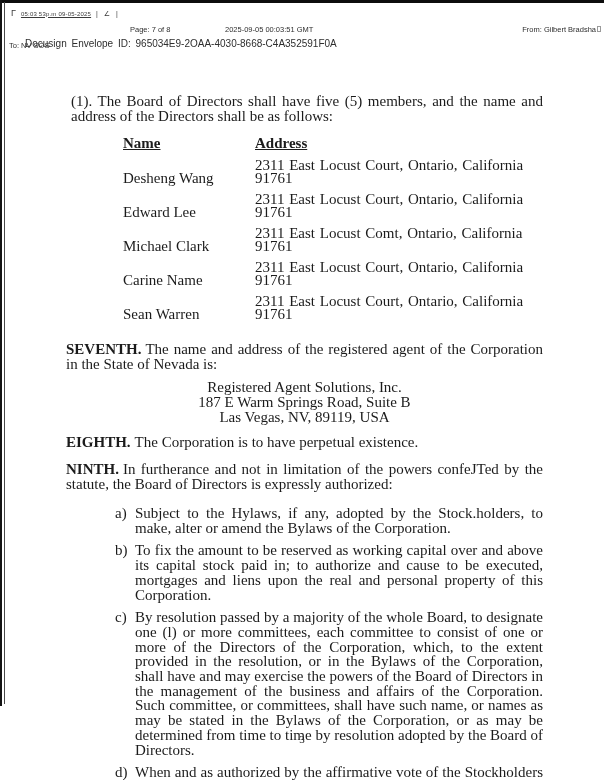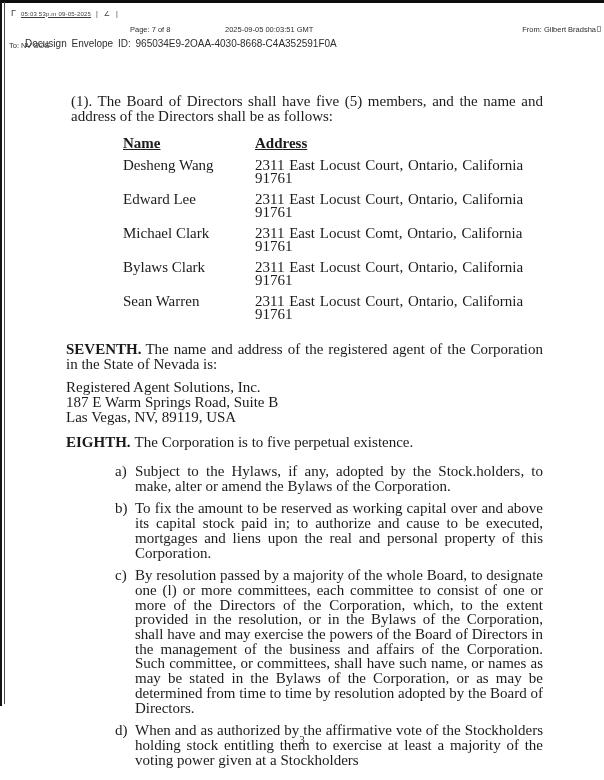--- a/index.html
+++ b/index.html
@@ -31,29 +31,29 @@
   .cut-box { display: inline-block; width: 4px; height: 6px; border: 1px solid #9a9a9a; vertical-align: baseline; margin-left: 1px; }
   .envelope-line { position: absolute; top: 38px; left: 25px; font-size: 10px; word-spacing: 2px; }
 
   
   .doc { position: absolute; top: 88px; left: 66px; width: 477px; font-size: 15px; line-height: 15px; }
   .jp { text-align: justify; }
   .intro { margin-top: 6px; margin-left: 5px; margin-bottom: 13px; }
   .term { font-weight: bold; margin-right: 4px; }
 
   .dir-table { margin-left: 57px; margin-bottom: 13px; }
-  .dt-row { display: flex; line-height: 13px; padding-bottom: 8px; }
+  .dt-row { display: flex; line-height: 13px; padding-bottom: 8px; align-items: flex-end; }
   .dt-head { padding-bottom: 9px; }
   .dt-name { width: 132px; }
   .dt-addr { flex: 1; word-spacing: 1px; }
   .th { font-weight: bold; text-decoration: underline; }
 
   .art-sixth { margin-top: 26px; }
   .para { margin-bottom: 12px; }
-  .agent-block { margin-top: -4px; margin-bottom: 10px; }
+  .agent-block { text-align: center; margin-top: -4px; margin-bottom: 10px; }
   .art-ninth { margin-top: 2px; }
 
   .powers { margin-top: 14px; margin-left: 49px; }
   .power-item { display: flex; margin-bottom: 8px; line-height: 14.7px; }
   .power-label { width: 20px; flex: 0 0 20px; }
   .power-text { flex: 1; text-align: justify; }
 
   .page-number { position: absolute; top: 733px; left: 0; width: 604px; text-align: center; font-size: 11px; }
 </style>
 </head>
@@ -93,44 +93,47 @@
     </div>
     <div class="dt-row">
       <span class="dt-name">Edward Lee</span>
       <span class="dt-addr">2311 East Locust Court, Ontario, California 91761</span>
     </div>
     <div class="dt-row">
       <span class="dt-name">Michael Clark</span>
       <span class="dt-addr">2311 East Locust Comt, Ontario, California 91761</span>
     </div>
     <div class="dt-row">
-      <span class="dt-name">Bylaws Clark</span>
+      <span class="dt-name">Carine Name</span>
       <span class="dt-addr">2311 East Locust Court, Ontario, California 91761</span>
     </div>
     <div class="dt-row">
       <span class="dt-name">Sean Warren</span>
       <span class="dt-addr">2311 East Locust Court, Ontario, California 91761</span>
     </div>
   </div>
 
 
   <p class="jp para">
     <span class="term">SEVENTH.</span><span>The name and address of the registered agent of the Corporation in the State of Nevada is:</span>
   </p>
 
   <div class="agent-block">
     <div>Registered Agent Solutions, Inc.</div>
     <div>187 E Warm Springs Road, Suite B</div>
     <div>Las Vegas, NV, 89119, USA</div>
   </div>
 
   <p class="jp para">
-    <span class="term">EIGHTH.</span><span>The Corporation is to five perpetual existence.</span>
+    <span class="term">EIGHTH.</span><span>The Corporation is to have perpetual existence.</span>
   </p>
 
+  <p class="jp para art-ninth">
+    <span class="term">NINTH.</span><span>In furtherance and not in limitation of the powers confeJTed by the statute, the Board of Directors is expressly authorized:</span>
+  </p>
 
   <div class="powers">
     <div class="power-item">
       <span class="power-label">a)</span>
       <span class="power-text">Subject to the Hylaws, if any, adopted by the Stock.holders, to make, alter or amend the Bylaws of the Corporation.</span>
     </div>
     <div class="power-item">
       <span class="power-label">b)</span>
       <span class="power-text">To fix the amount to be reserved as working capital over and above its capital stock paid in; to authorize and cause to be executed, mortgages and liens upon the real and personal property of this Corporation.</span>
     </div>

